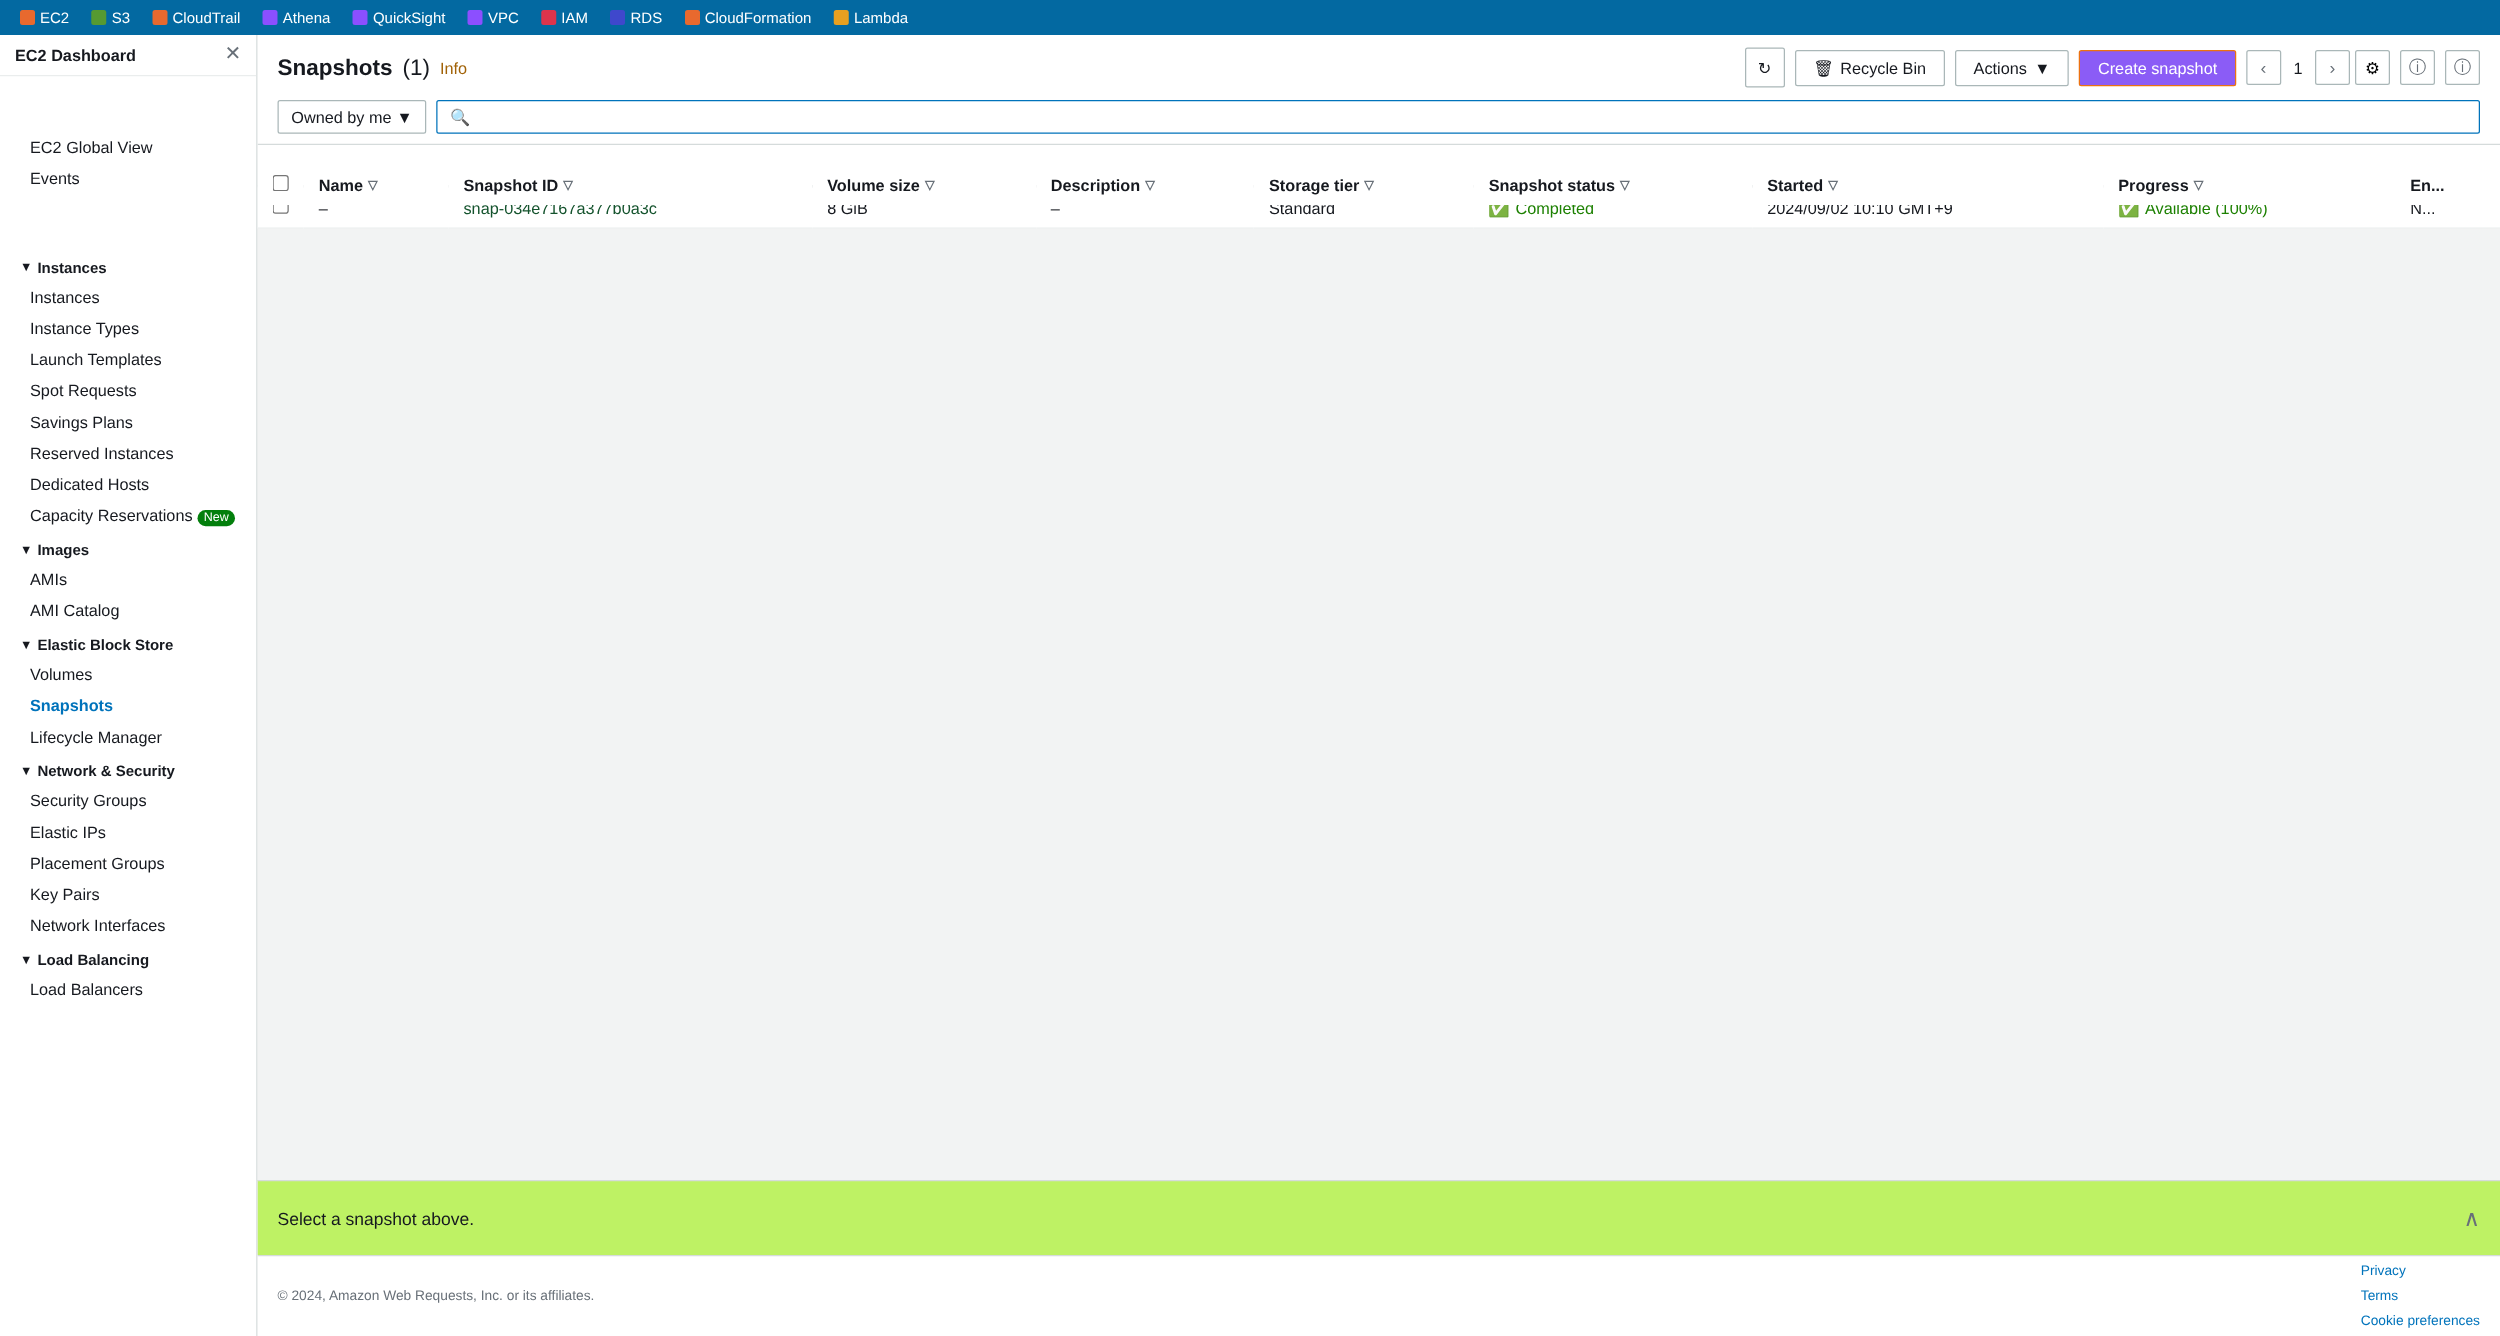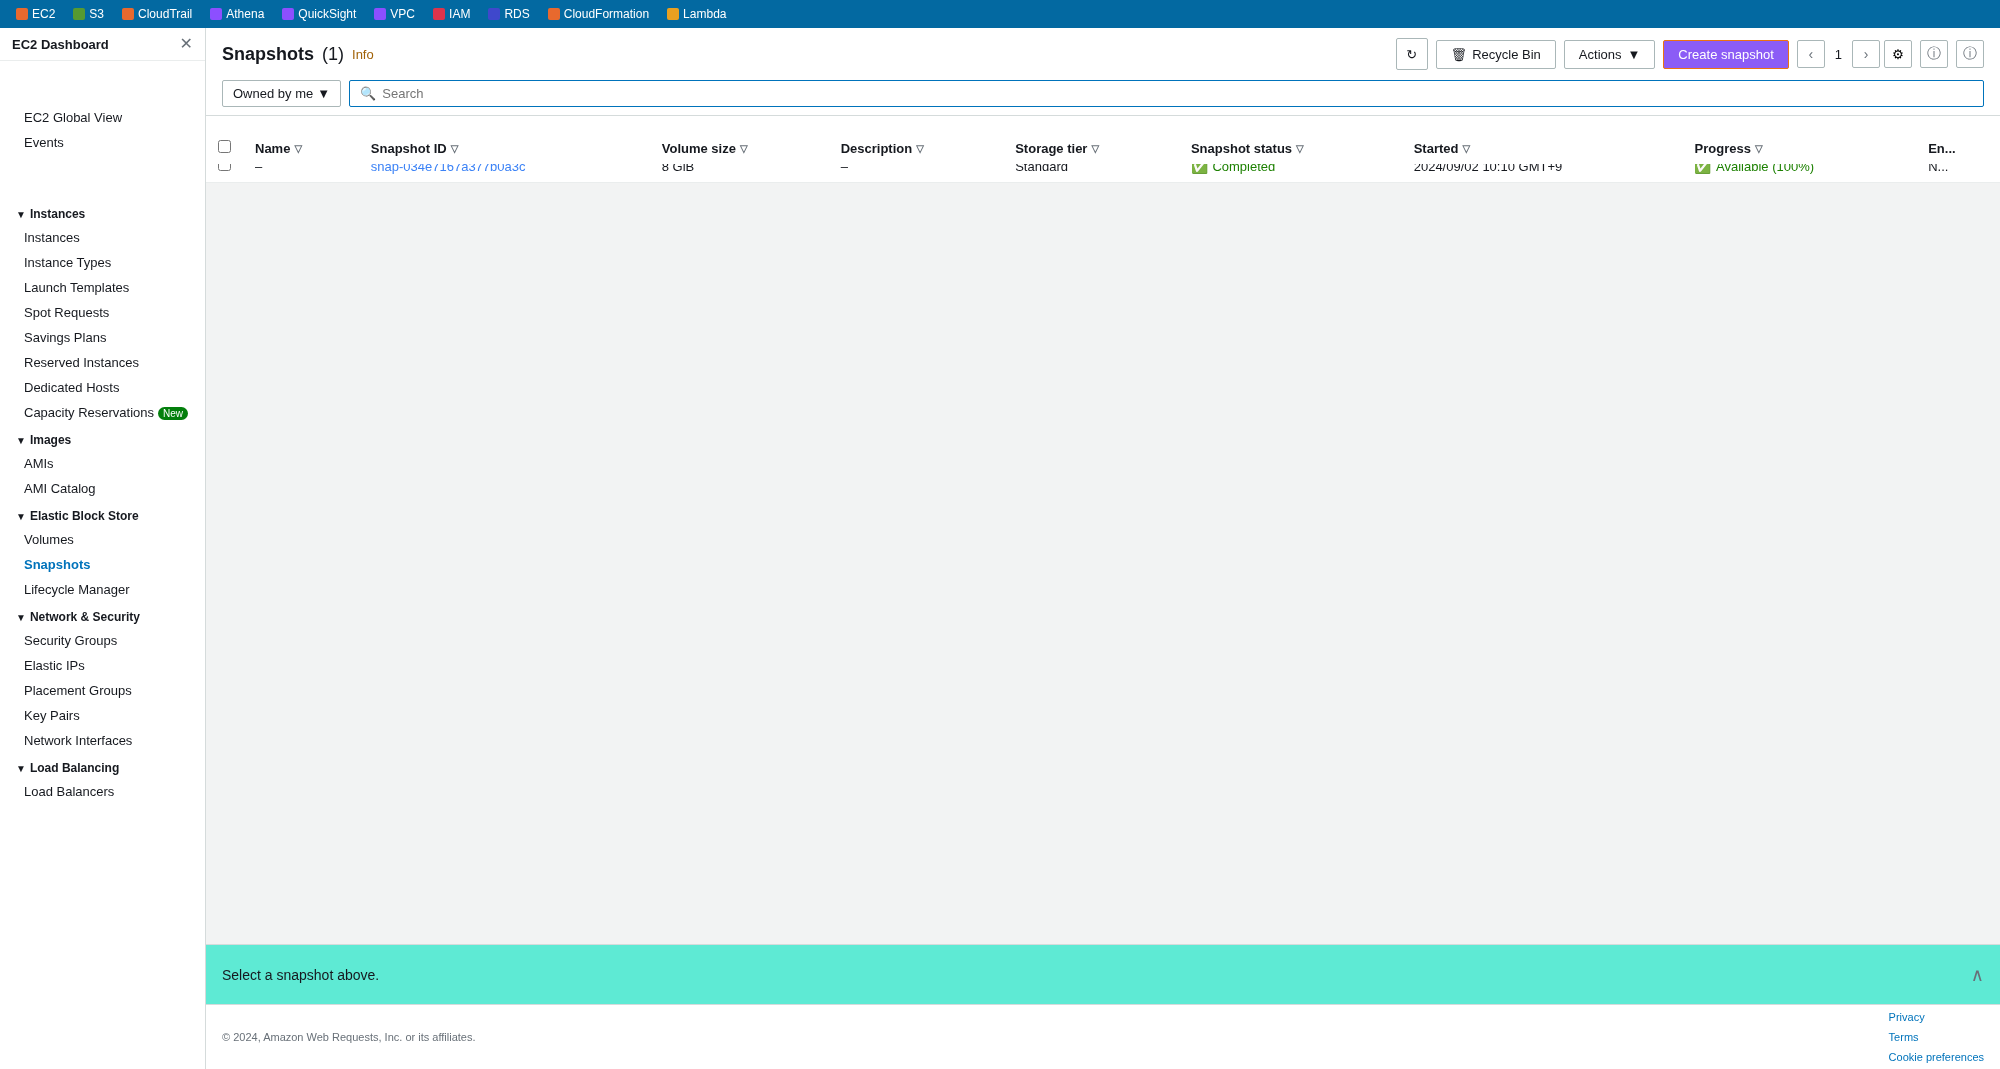--- a/index.html
+++ b/index.html
@@ -135,21 +135,21 @@
       position: sticky; top: 16px; z-index: 1;
     }
     .data-table th .th-inner {
       display: flex; align-items: center; gap: 4px;
     }
     .sort-icon { color: #687078; font-size: 10px; }
     .data-table td {
       padding: 8px 12px; border-bottom: 1px solid #eaeded;
       font-size: 13px; color: #16191f; background: #fff;
     }
-    .snapshot-link { color: #3b82f6; text-decoration: none; cursor: pointer; }
+    .snapshot-link { color: #14532d; text-decoration: none; cursor: pointer; }
     .status-completed {
       color: #1d8102; display: flex; align-items: center; gap: 4px;
     }
     .status-available {
       color: #1d8102; display: flex; align-items: center; gap: 4px;
     }
     .status-dot { font-size: 14px; }
     .check-col { width: 36px; }
     .cb { cursor: pointer; }
     .page-nav { 
@@ -159,21 +159,21 @@
     }
     .page-num { font-size: 13px; padding: 0 6px; }
     .gear-btn {
       width: 28px; height: 28px; border: 1px solid #aab7b8; border-radius: 2px;
       display: flex; align-items: center; justify-content: center;
       cursor: pointer; background: #fff;
     }
 
     
     .bottom-panel {
-      height: 60px; background: #5eead4; border-top: 1px solid #d5dbdb;
+      height: 60px; background: #bef264; border-top: 1px solid #d5dbdb;
       display: flex; align-items: center; padding: 0 16px;
       justify-content: space-between;
     }
     .bottom-panel-title { font-size: 14px; font-weight: 500; color: #16191f; }
     .bottom-panel-close { cursor: pointer; color: #687078; font-size: 18px; }
 
     
     .footer {
       background: #fff; border-top: 1px solid #d5dbdb;
       padding: 6px 16px; font-size: 11px; color: #687078;
@@ -317,21 +317,20 @@
           <button class="scroll-icon-btn">ⓘ</button>
         </div>
       </div>
       <div class="toolbar-row">
         <div class="owned-select">
           <span>Owned by me</span>
           <span>▼</span>
         </div>
         <div class="search-box">
           <span>🔍</span>
-          <input class="search-input" type="text" placeholder="Search" style="">
         </div>
       </div>
     </div>
 
     <div class="table-area">
       <table class="data-table">
         <thead>
           <tr>
             <th class="check-col">
               <input type="checkbox" class="cb" style="">

